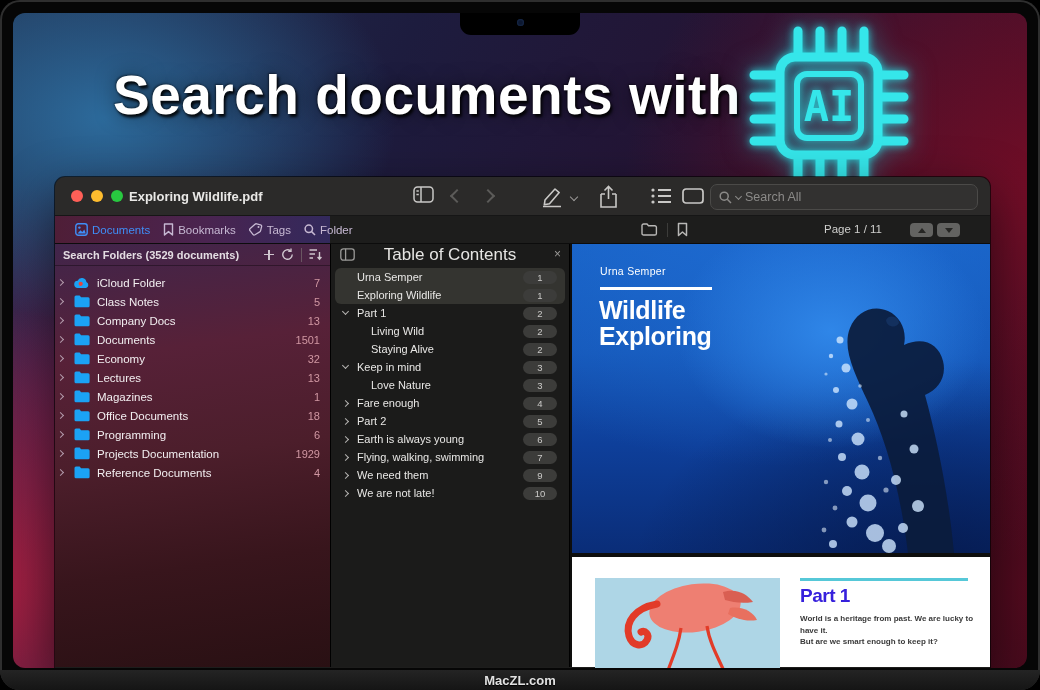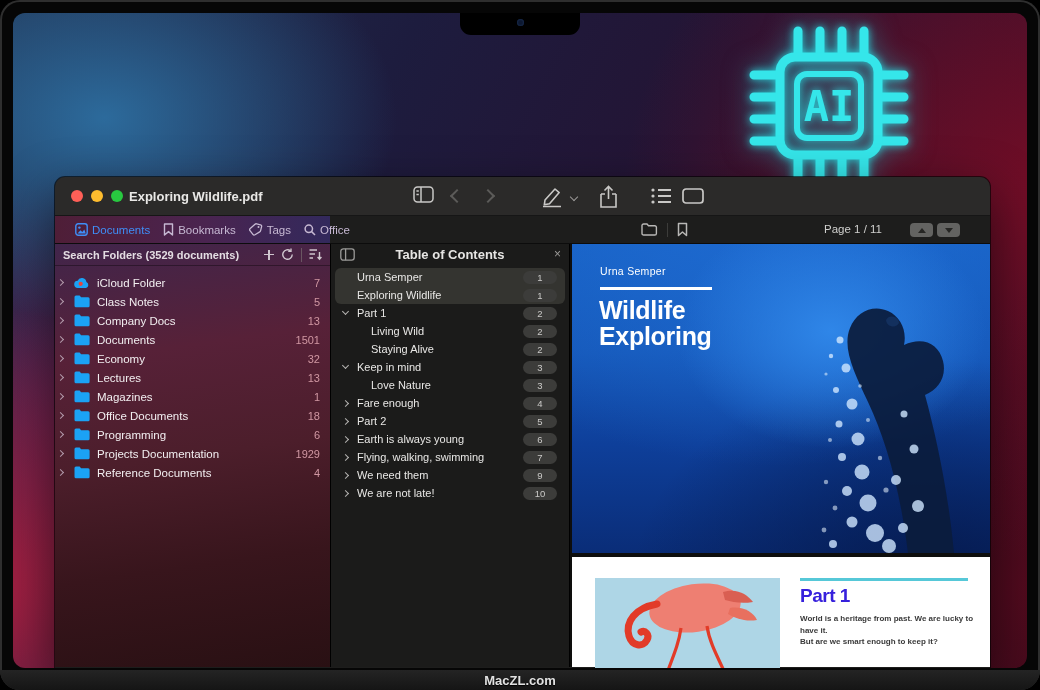--- a/index.html
+++ b/index.html
@@ -71,21 +71,21 @@
   .sb-list { padding-top:7px; }
   .sb-row { height:19px; display:flex; align-items:center; padding:0 10px 0 3px; }
   .sb-chev { width:5px; height:5px; border-right:1.6px solid #b39aab; border-bottom:1.6px solid #b39aab; transform:rotate(-45deg); margin-right:11px; }
   .sb-ic { width:16px; height:13px; margin-right:7px; flex:0 0 auto; }
   .sb-name { flex:1; font-size:11.5px; color:#f2eef0; }
   .sb-count { font-size:11px; color:#d097a2; }
 
   
   .toc { position:relative; width:240px; height:100%; background:#1b1b1a; border-left:1px solid #000; border-right:1px solid #000; }
   .toc-header { position:relative; height:21px; display:flex; align-items:center; justify-content:center; }
-  .toc-title { font-size:13px; font-weight:bold; color:#e6e5e3; }
+  .toc-title { font-size:17px; font-weight:normal; color:#e6e5e3; }
   .toc-panel-ico { position:absolute; left:9px; top:4px; }
   .toc-close { position:absolute; right:8px; top:3px; font-size:12px; color:#9b9a98; }
   .toc-list { padding:3px 4px 0 4px; }
   .toc-row { position:relative; height:18px; display:flex; align-items:center; padding:0 8px 0 8px; border-radius:5px; }
   .toc-row.sel { background:#343430; border-radius:0; }
   .toc-row.sel-first { border-radius:6px 6px 0 0; }
   .toc-row.sel-last { border-radius:0 0 6px 6px; }
   .toc-chev { width:5px; height:5px; border-right:1.5px solid #b5b4b2; border-bottom:1.5px solid #b5b4b2; margin-right:9px; flex:0 0 auto; }
   .toc-chev.down { transform:rotate(45deg); margin-top:-3px; }
   .toc-chev.right { transform:rotate(-45deg); }
@@ -118,20 +118,21 @@
   .watermark { font-size:13px; font-weight:bold; color:#e2e2e2; text-shadow:0 1px 1px #000;text-align:right; }
 
   svg { display:block; }
 </style>
 </head>
 <body>
 
 <div id="stage">
   <div class="screen">
 
+    <div class="banner-title">Search documents with</div>
     <svg class="ai-chip" viewBox="0 0 170 170">
       <g stroke="#35e6ea" stroke-width="9" stroke-linecap="round" fill="none">
         <path d="M54 10v24 M76 10v24 M98 10v24 M120 10v24"></path>
         <path d="M54 136v24 M76 136v24 M98 136v24 M120 136v24"></path>
         <path d="M10 54h24 M10 76h24 M10 98h24 M10 120h24"></path>
         <path d="M136 54h24 M136 76h24 M136 98h24 M136 120h24"></path>
         <rect x="36" y="36" width="98" height="98" rx="15"></rect>
         <rect x="53" y="53" width="64" height="64" rx="10" stroke-width="6"></rect>
       </g>
       <text x="85" y="100" text-anchor="middle" font-family="'DejaVu Sans Mono', monospace" font-size="42" font-weight="bold" fill="#35e6ea">AI</text>
@@ -177,20 +178,28 @@
             <circle cx="2" cy="14" r="1.6" fill="#c9c8c6"></circle>
           <line x1="7" y1="2" x2="20" y2="2" stroke="#c9c8c6" stroke-width="1.8"></line>
           <line x1="7" y1="8" x2="20" y2="8" stroke="#c9c8c6" stroke-width="1.8"></line>
           <line x1="7" y1="14" x2="20" y2="14" stroke="#c9c8c6" stroke-width="1.8"></line>
         </svg>
 
         <svg class="tb-ico" style="left:627px;top:11px" width="22" height="16" viewBox="0 0 22 16">
           <rect x="1" y="1" width="20" height="14" rx="3" fill="none" stroke="#c9c8c6" stroke-width="1.7"></rect>
         </svg>
 
+        <div class="searchbox">
+          <svg width="13" height="13" viewBox="0 0 13 13">
+            <circle cx="5.2" cy="5.2" r="4" fill="none" stroke="#8b8a88" stroke-width="1.5"></circle>
+            <line x1="8.3" y1="8.3" x2="12" y2="12" stroke="#8b8a88" stroke-width="1.5"></line>
+          </svg>
+          <div class="search-caret"></div>
+          <input placeholder="Search All" style="">
+        </div>
       </div>
 
       <div class="navrow">
         <div class="tabstrip">
           <div class="tab active">
             <svg width="13" height="13" viewBox="0 0 13 13">
               <rect x="0.8" y="0.8" width="11.4" height="11.4" rx="2.4" fill="none" stroke="#3f8ef7" stroke-width="1.4"></rect>
               <circle cx="4.4" cy="4.6" r="1.2" fill="#3f8ef7"></circle>
               <path d="M2.5 10.5 L5.5 7.2 L7.3 9 L9.3 6.5 L10.8 10.5 z" fill="#3f8ef7"></path>
             </svg>
@@ -207,21 +216,21 @@
               <path d="M1.2 5.4 L6 1.2 a1.8 1.8 0 0 1 1.6-.4 l4 1 a1.6 1.6 0 0 1 1 1.9 l-1 4 a1.8 1.8 0 0 1-.9 1.2 L6 11.8 a1.6 1.6 0 0 1-2.1-.4 L1 7.6 a1.6 1.6 0 0 1 .2-2.2z" fill="none" stroke="#c6b8d2" stroke-width="1.3"></path>
               <circle cx="9.5" cy="4" r="1" fill="#c6b8d2"></circle>
             </svg>
             <span>Tags</span>
           </div>
           <div class="tab">
             <svg width="12" height="12" viewBox="0 0 12 12">
               <circle cx="4.8" cy="4.8" r="3.7" fill="none" stroke="#c6b8d2" stroke-width="1.5"></circle>
               <line x1="7.6" y1="7.6" x2="11" y2="11" stroke="#c6b8d2" stroke-width="1.5"></line>
             </svg>
-            <span>Office</span>
+            <span>Folder</span>
           </div>
         </div>
 
         <div class="navrow-mid">
           <svg width="17" height="13" viewBox="0 0 17 13">
             <path d="M1 2.6 a1.6 1.6 0 0 1 1.6-1.6 h3.4 l1.5 1.7 h6.3 a1.6 1.6 0 0 1 1.6 1.6 v6.1 a1.6 1.6 0 0 1-1.6 1.6 H2.6 A1.6 1.6 0 0 1 1 10.4z" fill="none" stroke="#b9b8b6" stroke-width="1.4"></path>
           </svg>
           <div class="vdiv"></div>
           <svg width="11" height="15" viewBox="0 0 11 15">
             <path d="M1.5 1.5h8v12 L5.5 10 L1.5 13.5z" fill="none" stroke="#b9b8b6" stroke-width="1.5" stroke-linejoin="round"></path>

